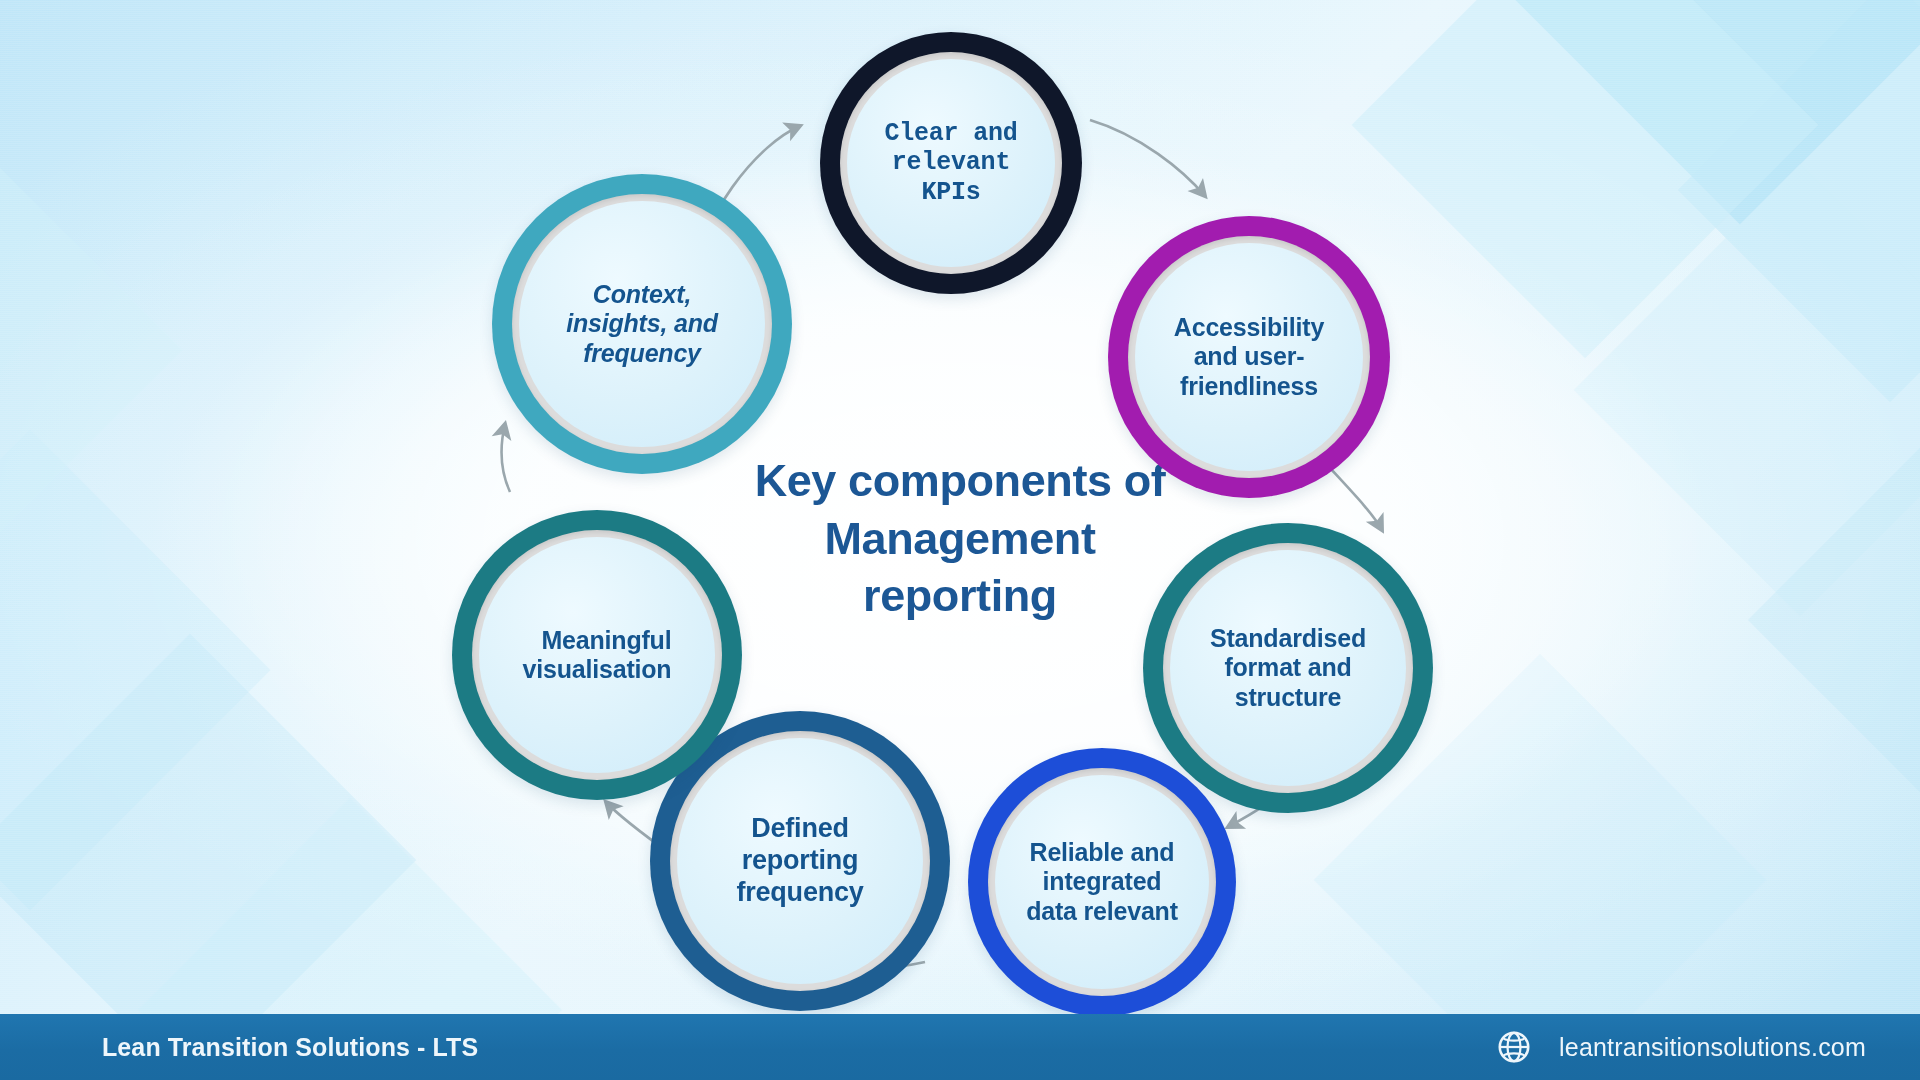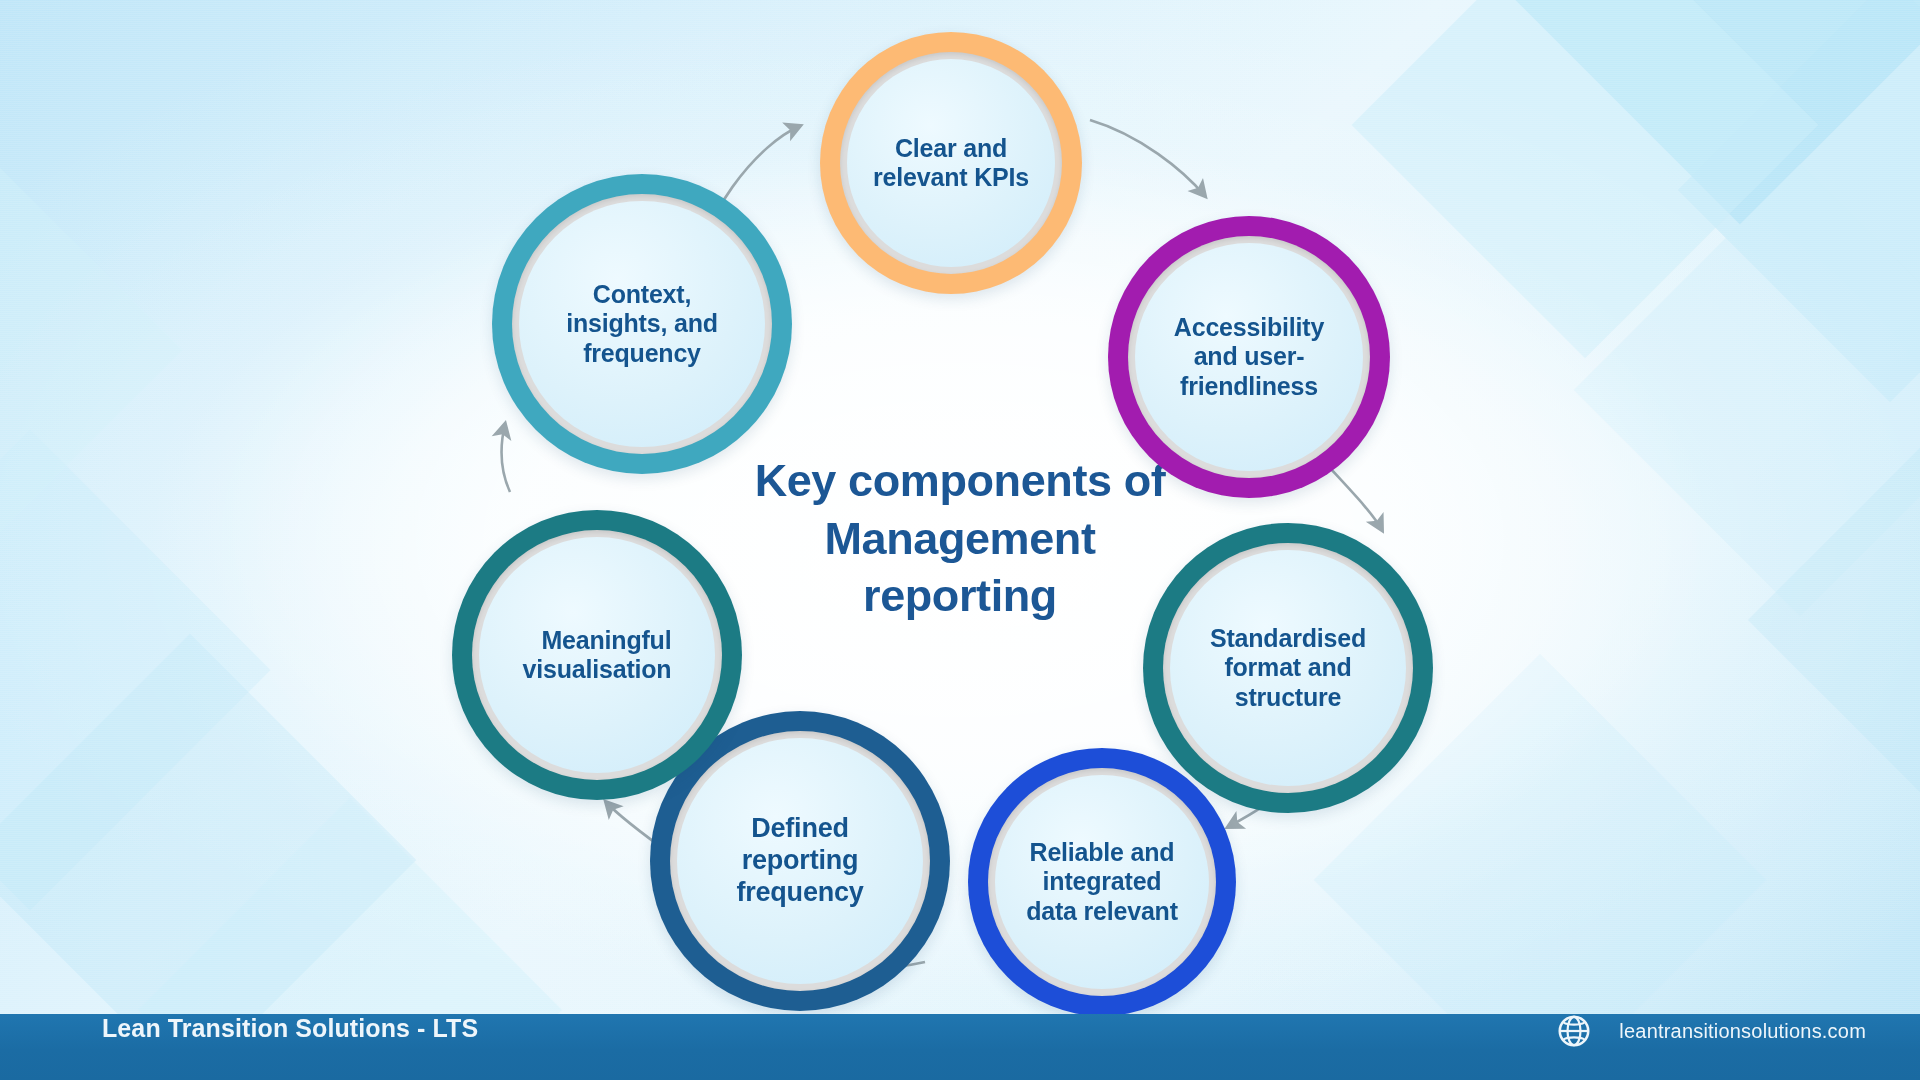--- a/index.html
+++ b/index.html
@@ -123,21 +123,21 @@
 
   
   #footer {
     position: absolute;
     left: 0;
     bottom: 0;
     width: 1920px;
     height: 66px;
     background: linear-gradient(180deg, #2076b0 0%, #1b6ca4 55%, #1a6aa1 100%);
     display: flex;
-    align-items: flex-start;
+    align-items: center;
   }
 
   #footer-brand {
     color: #eef6fb;
     font-size: 25px;
     font-weight: 700;
     margin-left: 102px;
     letter-spacing: 0.1px;
   }
 
@@ -146,21 +146,21 @@
     margin-right: 54px;
     display: flex;
     align-items: center;
     gap: 28px;
   }
 
   #globe-icon { width: 34px; height: 34px; display: block; }
 
   #footer-url {
     color: #eef6fb;
-    font-size: 20px;
+    font-size: 25px;
     font-weight: 400;
     letter-spacing: 0.2px;
   }
 </style>
 </head>
 <body>
 
 <div id="stage">
 
   <div class="bg-base"></div>
@@ -198,21 +198,21 @@
     </g>
   </svg>
 
   <div id="center-title">
     <div>Key components of</div>
     <div>Management</div>
     <div>reporting</div>
   </div>
 
   <div id="nodes">
-      <div class="node" style="left: 820px; top: 32px; width: 262px; height: 262px; background: #fdba74;">
+      <div class="node" style="left: 820px; top: 32px; width: 262px; height: 262px; background: #0f172a; font-family: Liberation Mono, monospace;">
         <div class="node-gray"></div>
         <div class="node-core">
           <div class="node-label" style="font-size: 25px; color: rgb(20, 84, 142);">
             <div>Clear and</div>
             <div>relevant KPIs</div>
           </div>
         </div>
       </div>
       <div class="node" style="left: 1108px; top: 216px; width: 282px; height: 282px; background: #a21caf;">
         <div class="node-gray"></div>
@@ -259,21 +259,21 @@
         <div class="node-core">
           <div class="node-label" style="font-size: 25px; color: rgb(20, 84, 142); text-align: right;">
             <div>Meaningful</div>
             <div>visualisation</div>
           </div>
         </div>
       </div>
       <div class="node" style="left: 492px; top: 174px; width: 300px; height: 300px; background: rgb(63, 168, 191);">
         <div class="node-gray"></div>
         <div class="node-core">
-          <div class="node-label" style="font-size: 25px; color: rgb(20, 84, 142);">
+          <div class="node-label" style="font-size: 25px; color: rgb(20, 84, 142); font-style: italic;">
             <div>Context,</div>
             <div>insights, and</div>
             <div>frequency</div>
           </div>
         </div>
       </div>
     </div>
 
   <div id="footer">
     <div id="footer-brand">Lean Transition Solutions - LTS</div>

